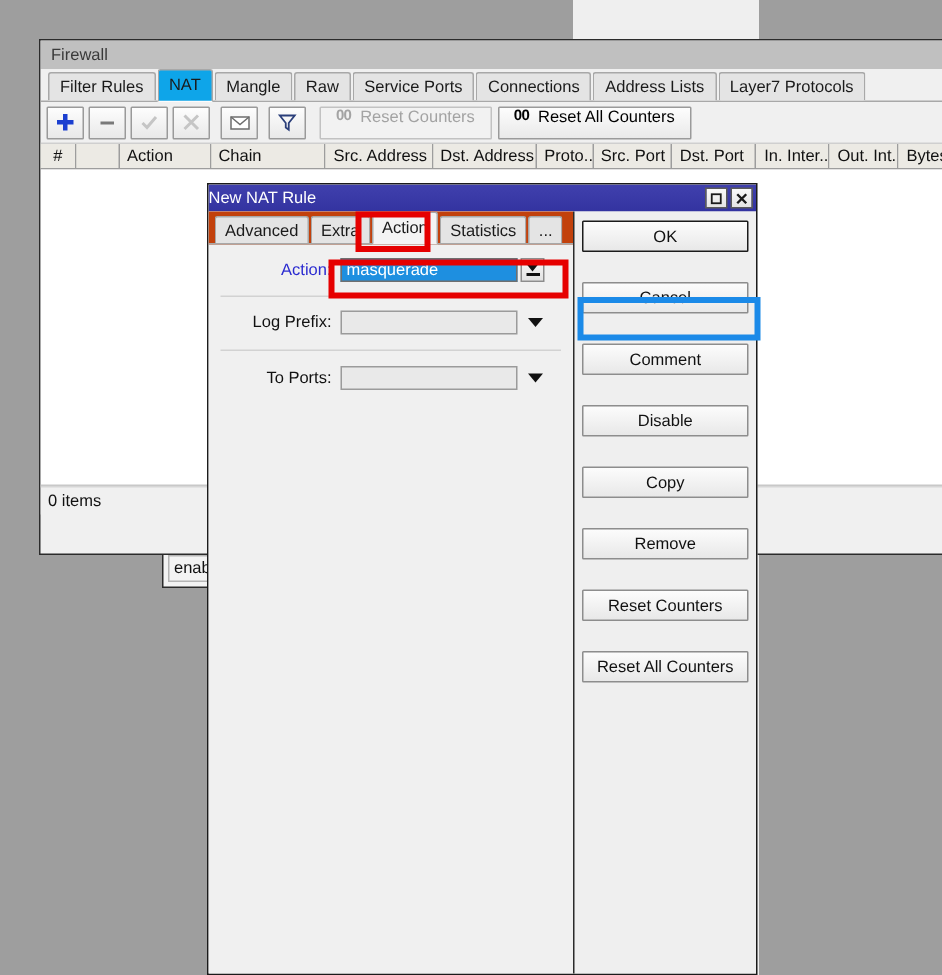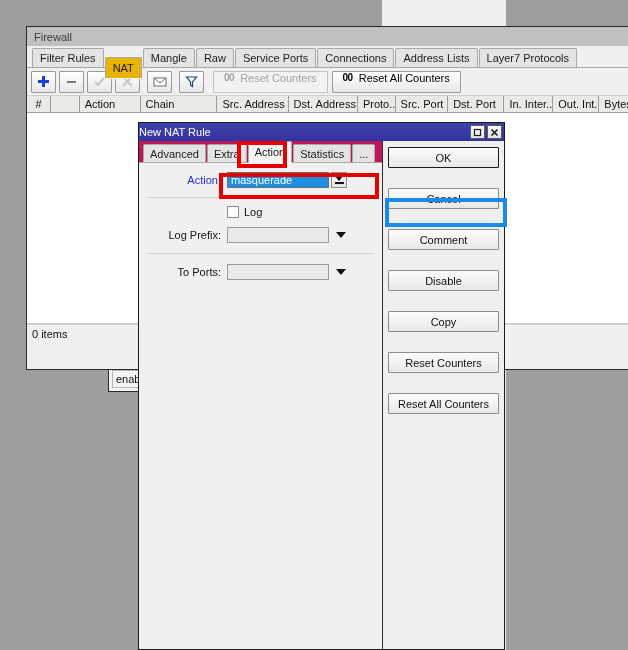--- a/index.html
+++ b/index.html
@@ -37,23 +37,23 @@
     height:19px;line-height:19px;
     padding:0 7px;margin-right:1px;
     background:#e4e4e4;
     border:1px solid #a8a8a8;border-bottom:none;
     font-size:11px;color:#1a1a1a;
     box-sizing:border-box;
     border-radius:2px 2px 0 0;
     white-space:nowrap;
   }
   .wtab.active{
-    background:#eab308;height:22px;line-height:21px;
+    background:#0ea5e9;height:22px;line-height:21px;
     border-bottom:1px solid #fbfbfb;
-    position:relative;top:12px;
+    position:relative;top:1px;
   }
   #firewall-toolbar{
     height:28px;background:#f0f0f0;
     display:flex;align-items:center;
     padding:2px 4px;box-sizing:border-box;
     border-bottom:1px solid #cfcfcf;
   }
   .tbtn{
     width:25px;height:22px;margin-right:3px;
     background:linear-gradient(#fdfdfd,#e9e9e9);
@@ -148,21 +148,21 @@
   #nat-right{
     width:122px;background:#efefef;
     border-left:1px solid #2b2b2b;
     box-sizing:border-box;padding:6px 5px 0 5px;
   }
 
   #nat-tabs{
     height:22px;display:flex;align-items:flex-end;
     padding-left:4px;box-sizing:border-box;
     border-bottom:1px solid #a8a8a8;
-    background:#be185d;
+    background:#c2410c;
     position:relative;
   }
   .dtab{
     height:18px;line-height:18px;
     padding:0 6px;margin-right:1px;
     background:#e4e4e4;border:1px solid #a8a8a8;border-bottom:none;
     font-size:11px;color:#1a1a1a;box-sizing:border-box;
     border-radius:2px 2px 0 0;white-space:nowrap;
   }
   .dtab.active{
@@ -171,21 +171,21 @@
   }
 
   .formrow{display:flex;align-items:center;margin-top:7px;}
   .flabel{
     width:88px;text-align:right;padding-right:6px;
     font-size:11px;color:#2b2bd0;box-sizing:border-box;
     white-space:nowrap;
   }
   .flabel.dark{color:#111;}
   .finput{
-    width:102px;height:16px;background:#e9e9e9;
+    width:118px;height:16px;background:#e9e9e9;
     border:1px solid #9b9b9b;box-sizing:border-box;
   }
   .finput.sel{
     background:#1e8fe0;border:1px solid #6f6f6f;
     color:#fff;font-size:11px;line-height:14px;padding-left:3px;
     white-space:nowrap;overflow:hidden;
   }
   .ddbtn{
     width:16px;height:16px;margin-left:2px;
     background:linear-gradient(#fafafa,#e2e2e2);
@@ -360,24 +360,20 @@
         <div class="ddbtn">
           <div style="display:flex;flex-direction:column;align-items:center;">
             <div class="tri-small"></div>
               <div class="bar"></div>
           </div>
         </div>
       </div>
 
       <div class="hsep" style="margin-top:9px;"></div>
 
-      <div class="chkrow">
-        <div class="chk"></div>
-        <span class="flabel dark" style="width:auto;text-align:left;padding-right:0;">Log</span>
-      </div>
 
       <div class="formrow" style="margin-top:9px;">
         <div class="flabel dark">Log Prefix:</div>
         <div class="finput"></div>
         <div class="ddplain">
             <div class="tri-down"></div>
           </div>
       </div>
 
       <div class="hsep" style="margin-top:10px;"></div>
@@ -391,20 +387,21 @@
       </div>
 
     </div>
 
     <div id="nat-right">
       <div class="dbtn primary">OK</div>
       <div class="dbtn">Cancel</div>
       <div class="dbtn">Comment</div>
       <div class="dbtn">Disable</div>
       <div class="dbtn">Copy</div>
+      <div class="dbtn">Remove</div>
       <div class="dbtn">Reset Counters</div>
       <div class="dbtn">Reset All Counters</div>
     </div>
   </div>
 </div>
 
 <div class="abs hl-red" style="left:237px;top:141px;width:50px;height:27px;"></div>
 <div class="abs hl-red" style="left:219px;top:173px;width:160px;height:26px;"></div>
 <div class="abs hl-blue" style="left:385px;top:198px;width:122px;height:29px;"></div>
 

